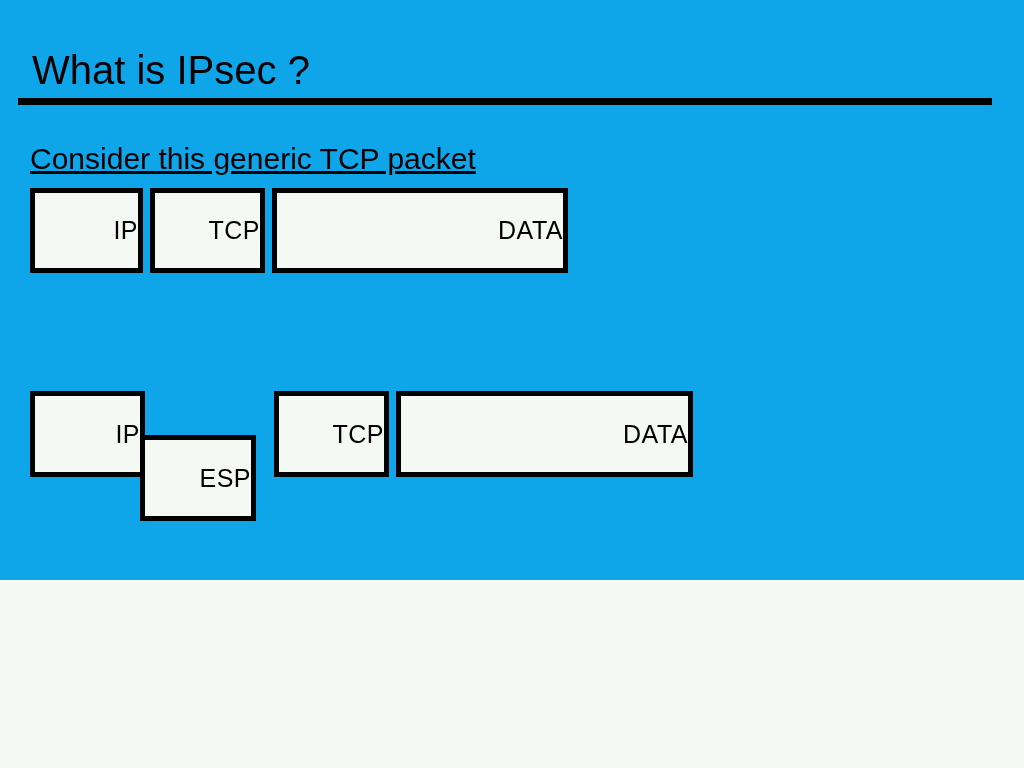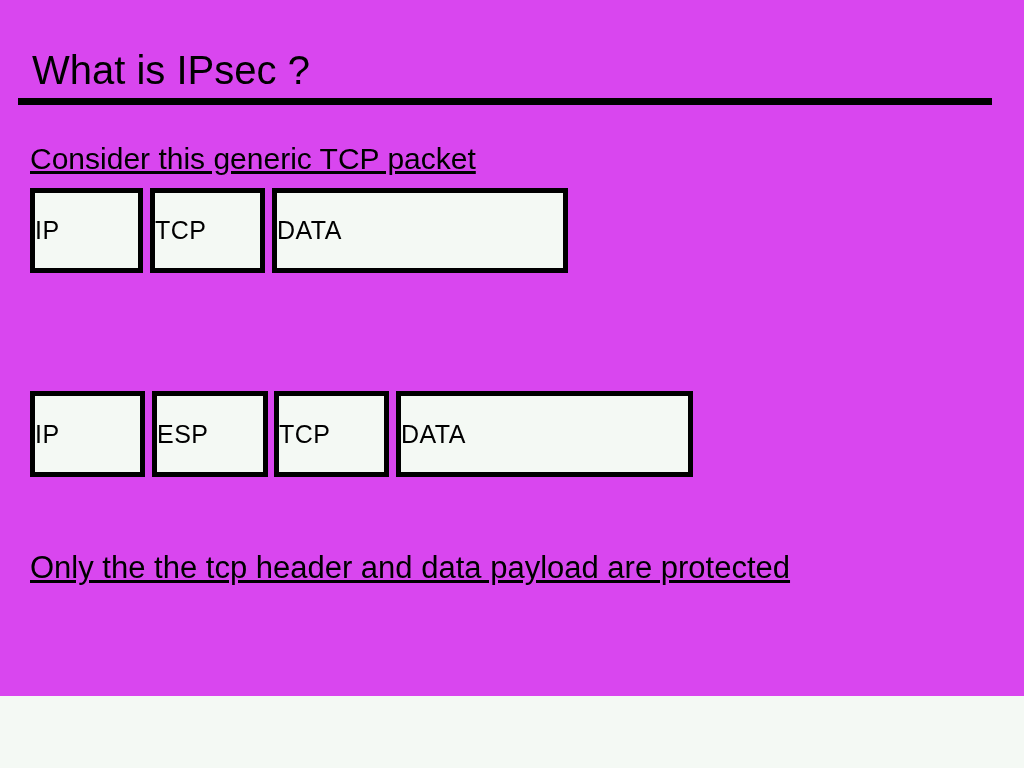--- a/index.html
+++ b/index.html
@@ -3,22 +3,22 @@
 <meta charset="utf-8">
 <style>
   html, body {
     margin: 0;
     padding: 0;
     background: #f4f9f4;
   }
   .slide {
     position: relative;
     width: 1024px;
-    height: 696px;
-    background: #d946ef;
+    height: 580px;
+    background: #0ea5e9;
     overflow: hidden;
     font-family: "Liberation Sans", "DejaVu Sans", sans-serif;
     color: #000000;
   }
   .title {
     position: absolute;
     left: 32px;
     top: 50px;
     margin: 0;
     font-size: 40px;
@@ -48,37 +48,37 @@
   .caption-transport { left: 30px; top: 346px; }
   .caption-footnote  { left: 30px; top: 552px; font-size: 31px; }
   .packet-box {
     position: absolute;
     height: 85px;
     border: 5px solid #000000;
     background: #f4f9f4;
     box-sizing: border-box;
     display: flex;
     align-items: center;
-    justify-content: flex-start;
+    justify-content: flex-end;
   }
   .packet-box span {
     font-size: 25px;
     line-height: 1;
     color: #000000;
     letter-spacing: 0.5px;
   }
   
   .r1 { top: 188px; }
   .r1-ip   { left: 30px;  width: 113px; }
   .r1-tcp  { left: 150px; width: 115px; }
   .r1-data { left: 272px; width: 296px; }
   
   .r2 { top: 391px; height: 86px; }
   .r2-ip   { left: 30px;  width: 115px; }
-  .r2-esp  { left: 152px; width: 116px; }
+  .r2-esp  { left: 140px; width: 116px; margin-top: 44px; }
   .r2-tcp  { left: 274px; width: 115px; }
   .r2-data { left: 396px; width: 297px; }
   .accent-bar {
     position: absolute;
     left: 30px;
     top: 752px;
     width: 82px;
     height: 14px;
     background: #2936cc;
   }
@@ -111,17 +111,16 @@
   <div class="packet-box r2 r2-esp">
     <span>ESP</span>
   </div>
   <div class="packet-box r2 r2-tcp">
     <span>TCP</span>
   </div>
   <div class="packet-box r2 r2-data">
     <span>DATA</span>
   </div>
 
-  <p class="caption caption-footnote">Only the the tcp header and data payload are protected</p>
 
   <div class="accent-bar"></div>
 
 </div>
 
 </body></html>

